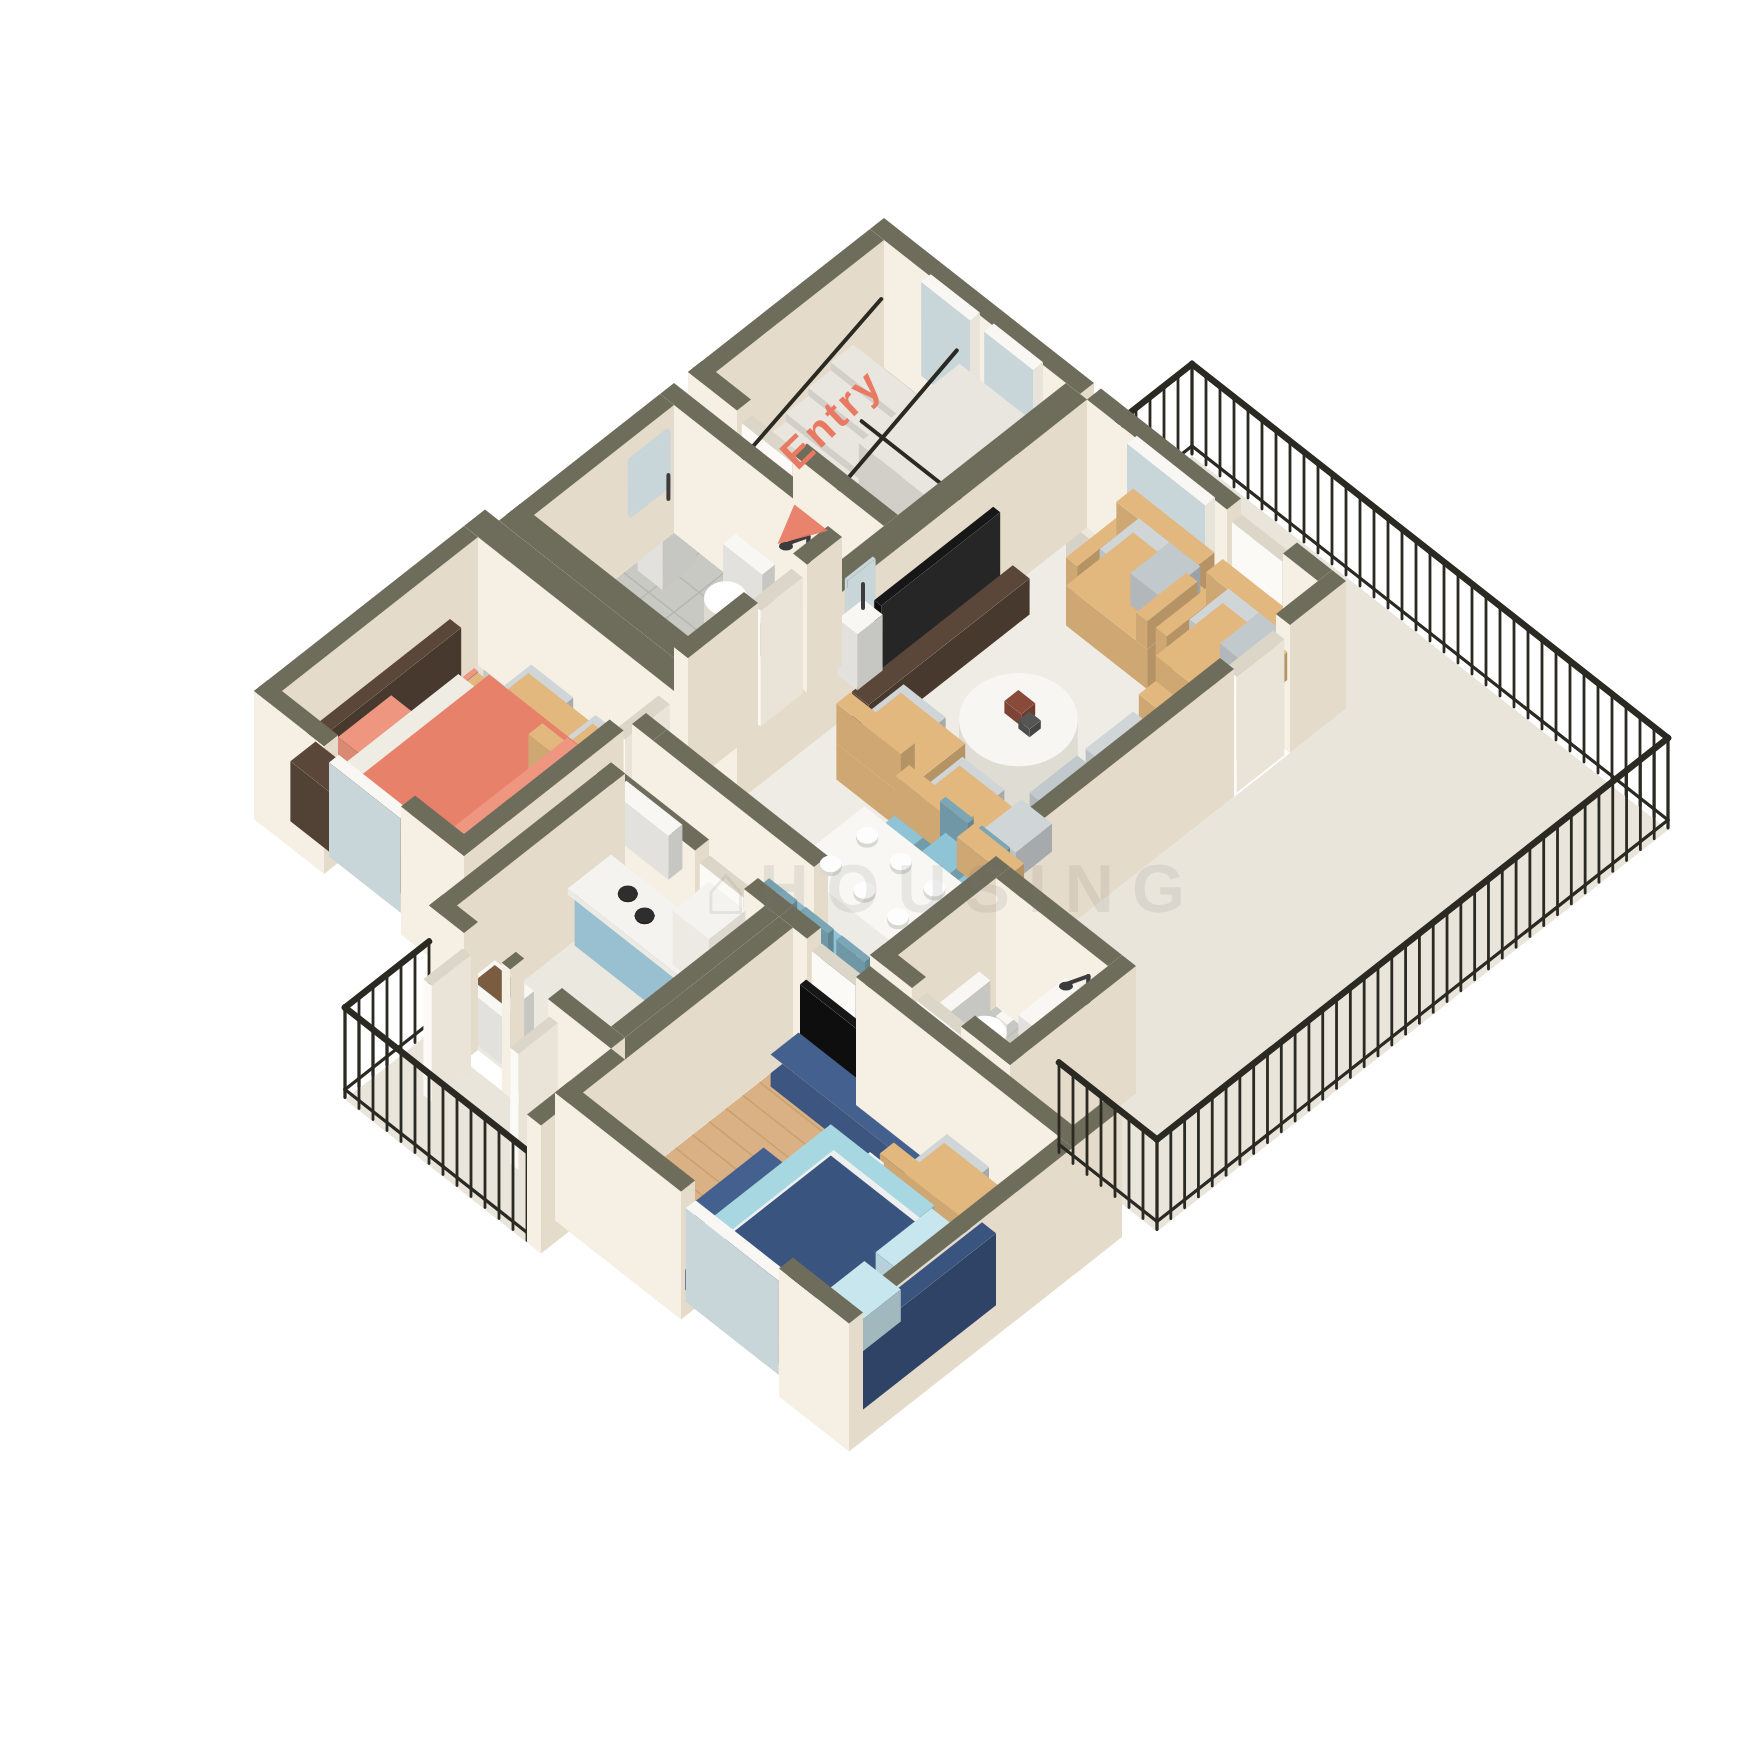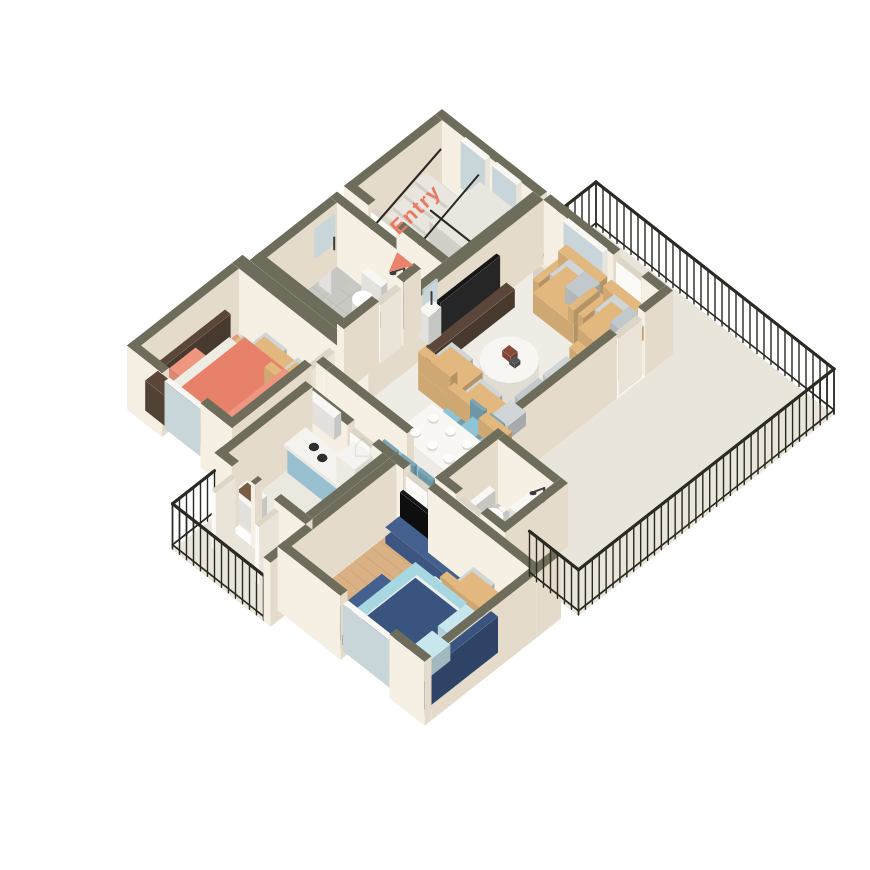--- a/index.html
+++ b/index.html
@@ -703,14 +703,15 @@
       <line x1="578.5" y1="569.75" x2="529.5" y2="531.25" stroke="#2a2922" stroke-width="3.2" stroke-linecap="round"></line>
       <line x1="578.5" y1="610.75" x2="529.5" y2="572.25" stroke="#2a2922" stroke-width="1.6" stroke-linecap="round"></line>
       <polygon points="389.5,698.3 424.5,725.8 424.5,661.8 389.5,634.3" fill="#f5efe4"></polygon>
       <polygon points="431.5,720.3 424.5,725.8 424.5,661.8 431.5,656.3" fill="#e5dbca"></polygon>
       <polygon points="396.5,628.8 431.5,656.3 424.5,661.8 389.5,634.3" fill="#6e6d5c"></polygon>
       <polygon points="397.2,252.2 414.0,265.4 388.8,272.0" fill="#e87a63" opacity="0.92"></polygon>
       <text x="398.6" y="235.7" fill="#e87a63" font-size="21" font-weight="bold" letter-spacing="1.5" transform="rotate(-44 398.6 235.7)" font-family="&quot;Liberation Sans&quot;, sans-serif">Entry</text>
     </svg>
   <div class="watermark">
     <span class="house">⌂</span>
+    <span>HOUSING</span>
   </div>
 </div>
 
 </body></html>

